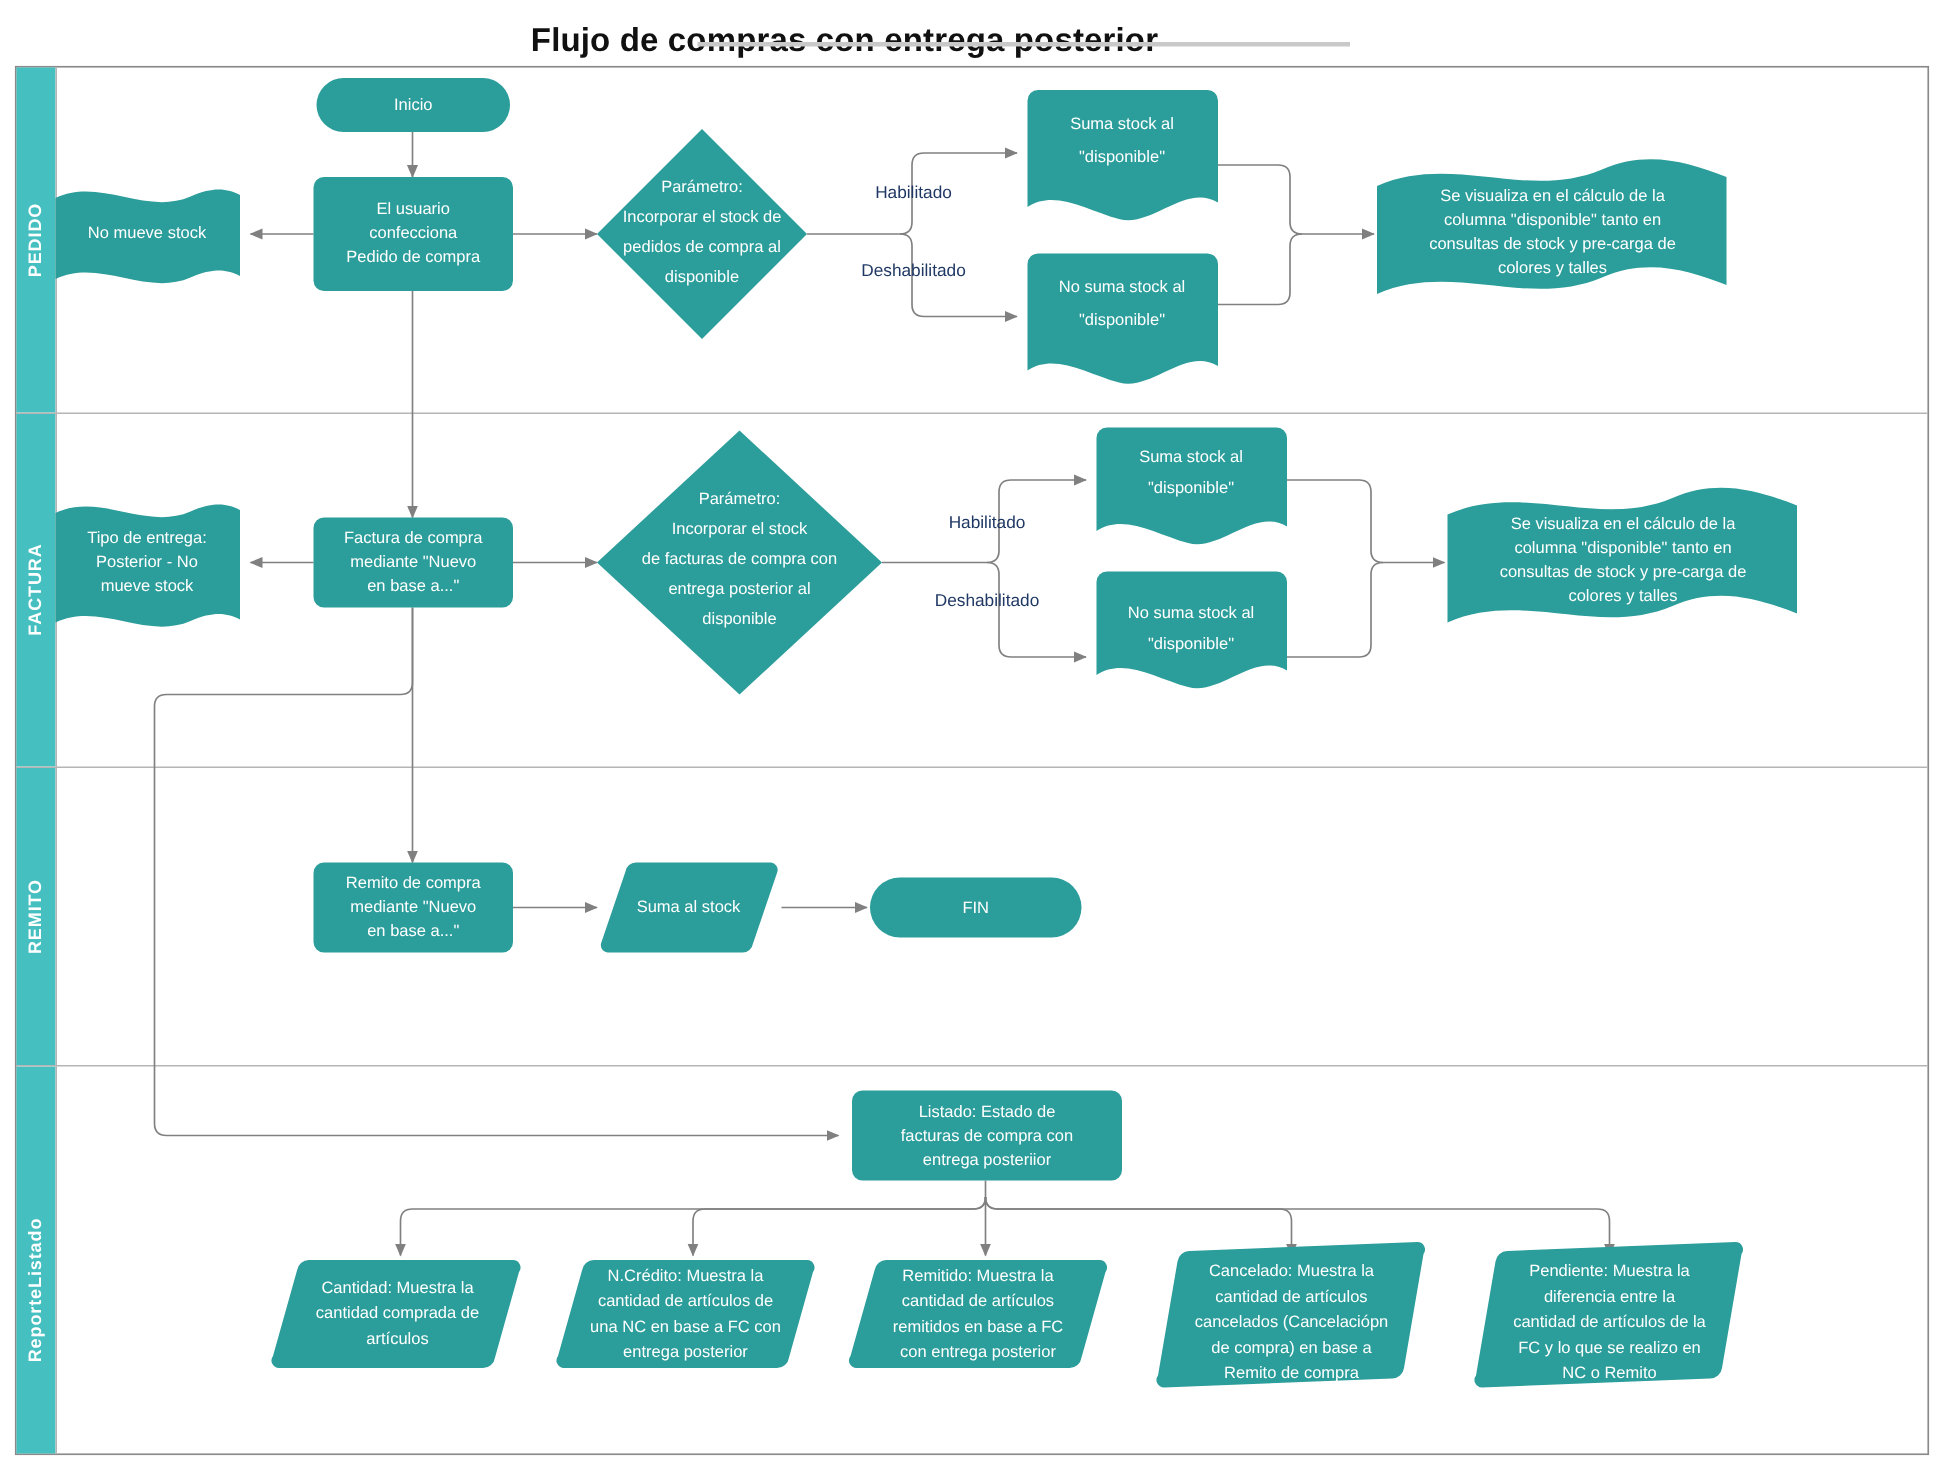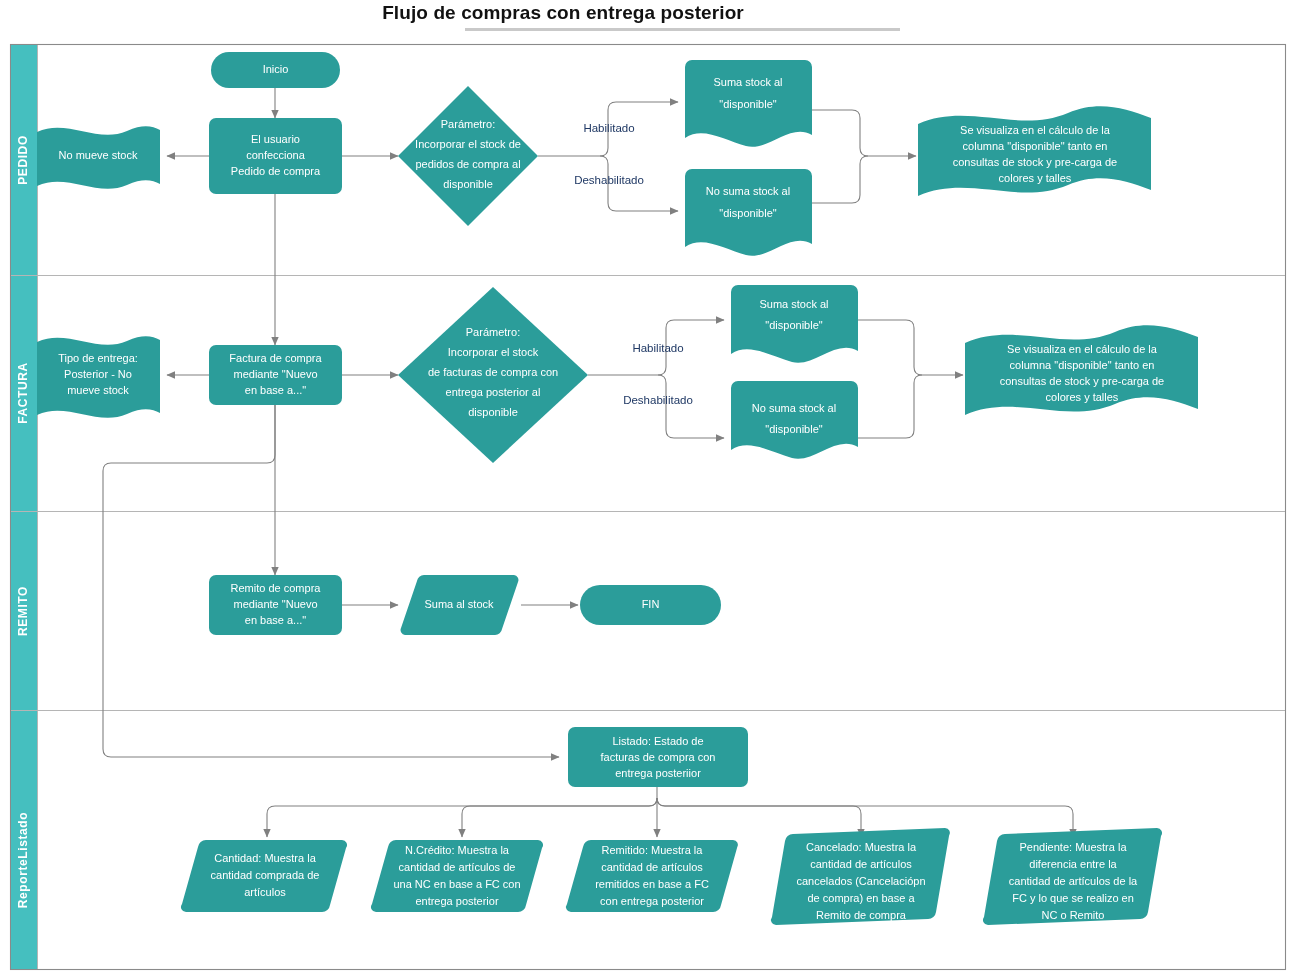--- a/index.html
+++ b/index.html
@@ -1,20 +1,20 @@
 <!DOCTYPE html>
 <html><head>
 <meta charset="utf-8">
 <style>
   html,body{margin:0;padding:0;background:#ffffff;}
   body{width:1297px;height:980px;font-family:"Liberation Sans",sans-serif;overflow:hidden;}
   #stage{position:relative;width:1297px;height:980px;}
   #title{
-    position:absolute;left:0;top:2px;width:1126px;text-align:center;
-    font-size:19px;font-weight:bold;color:#111;letter-spacing:.1px;
+    position:absolute;left:0;top:14px;width:1126px;text-align:center;
+    font-size:22px;font-weight:bold;color:#111;letter-spacing:.1px;
   }
   #title-rule{
     position:absolute;left:465px;top:28px;width:435px;height:3px;background:#c9c9c9;
   }
   svg#diagram{position:absolute;left:0;top:0;width:1297px;height:980px;}
   .nodeText{
     fill:#ffffff;font-family:"Liberation Sans",sans-serif;font-size:11px;
     text-anchor:middle;dominant-baseline:middle;
   }
   .edgeLabel{

